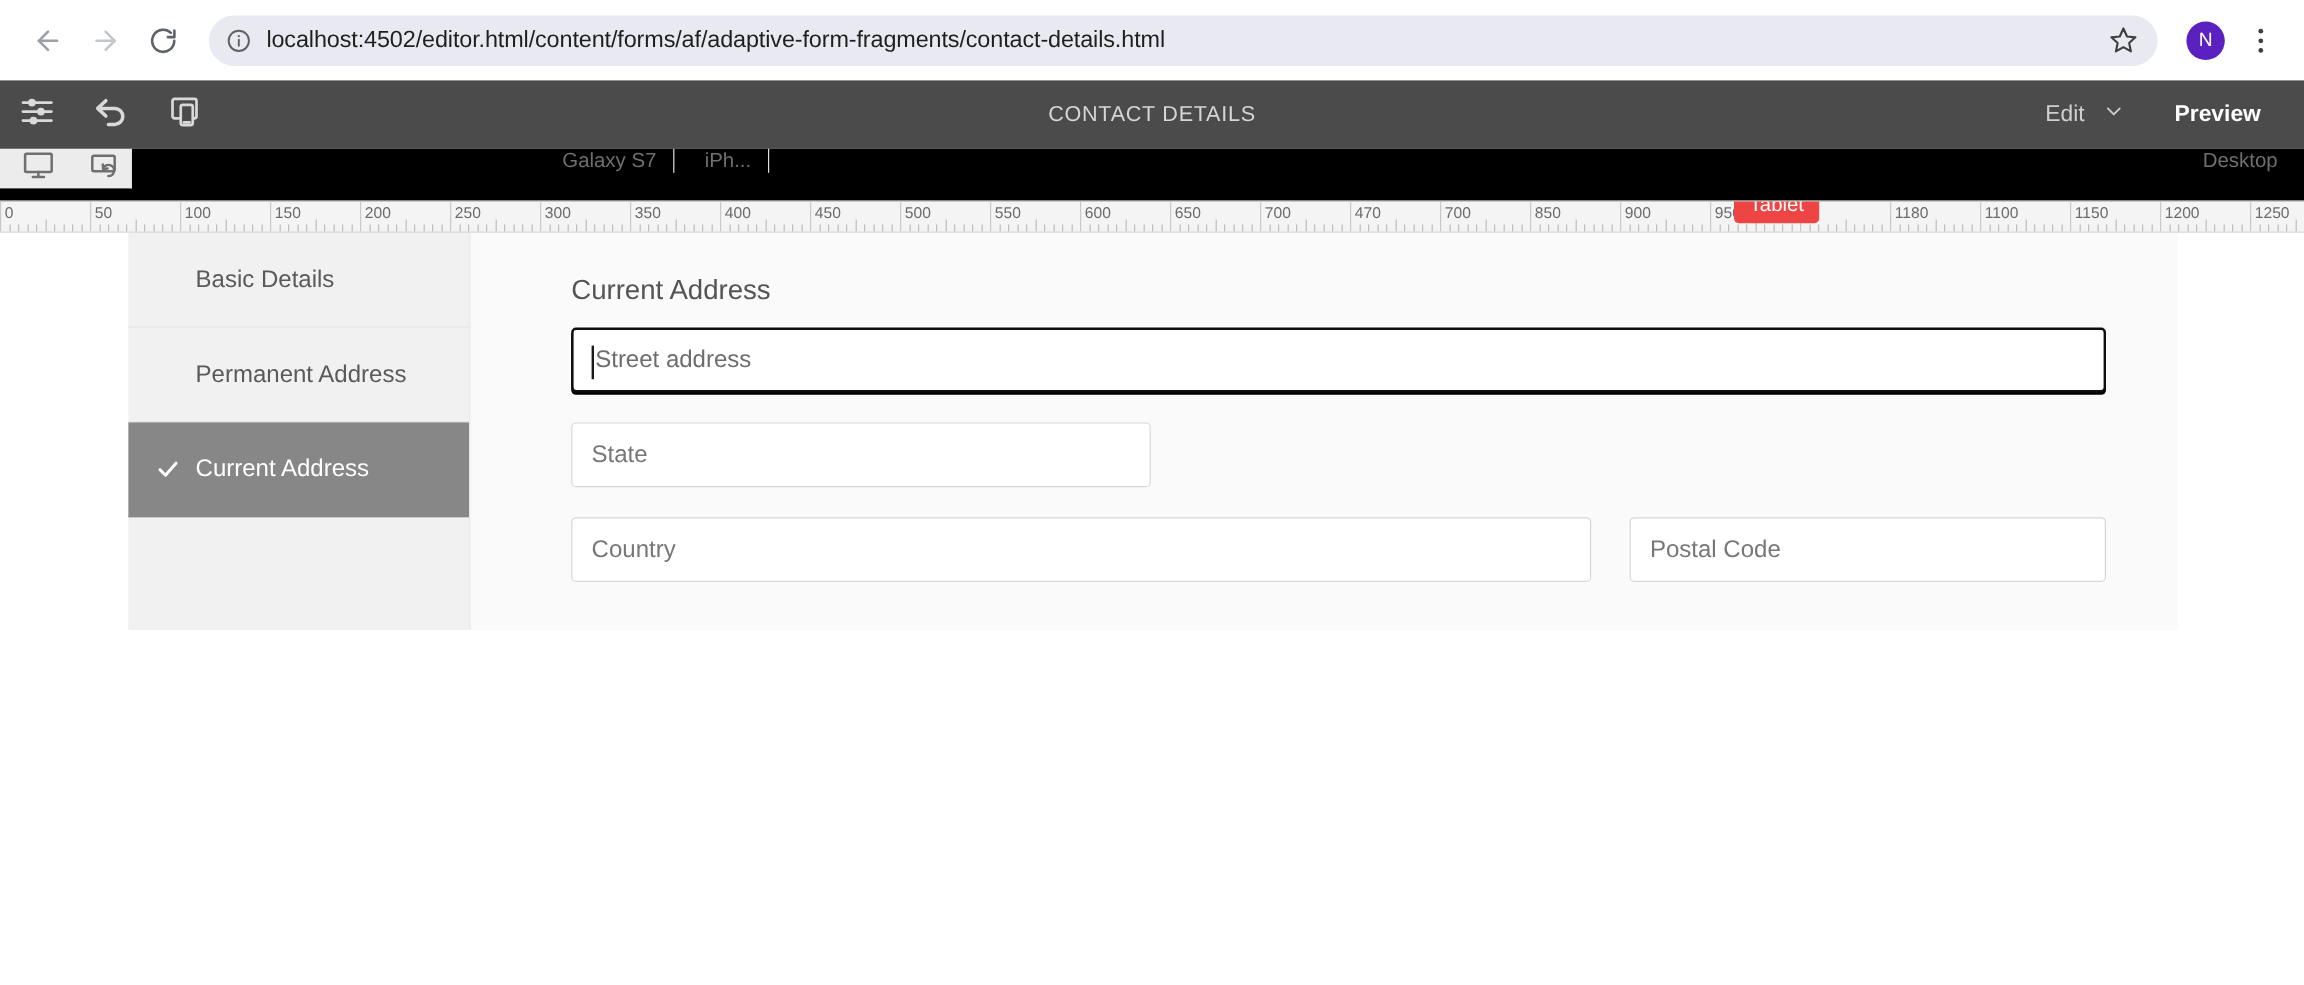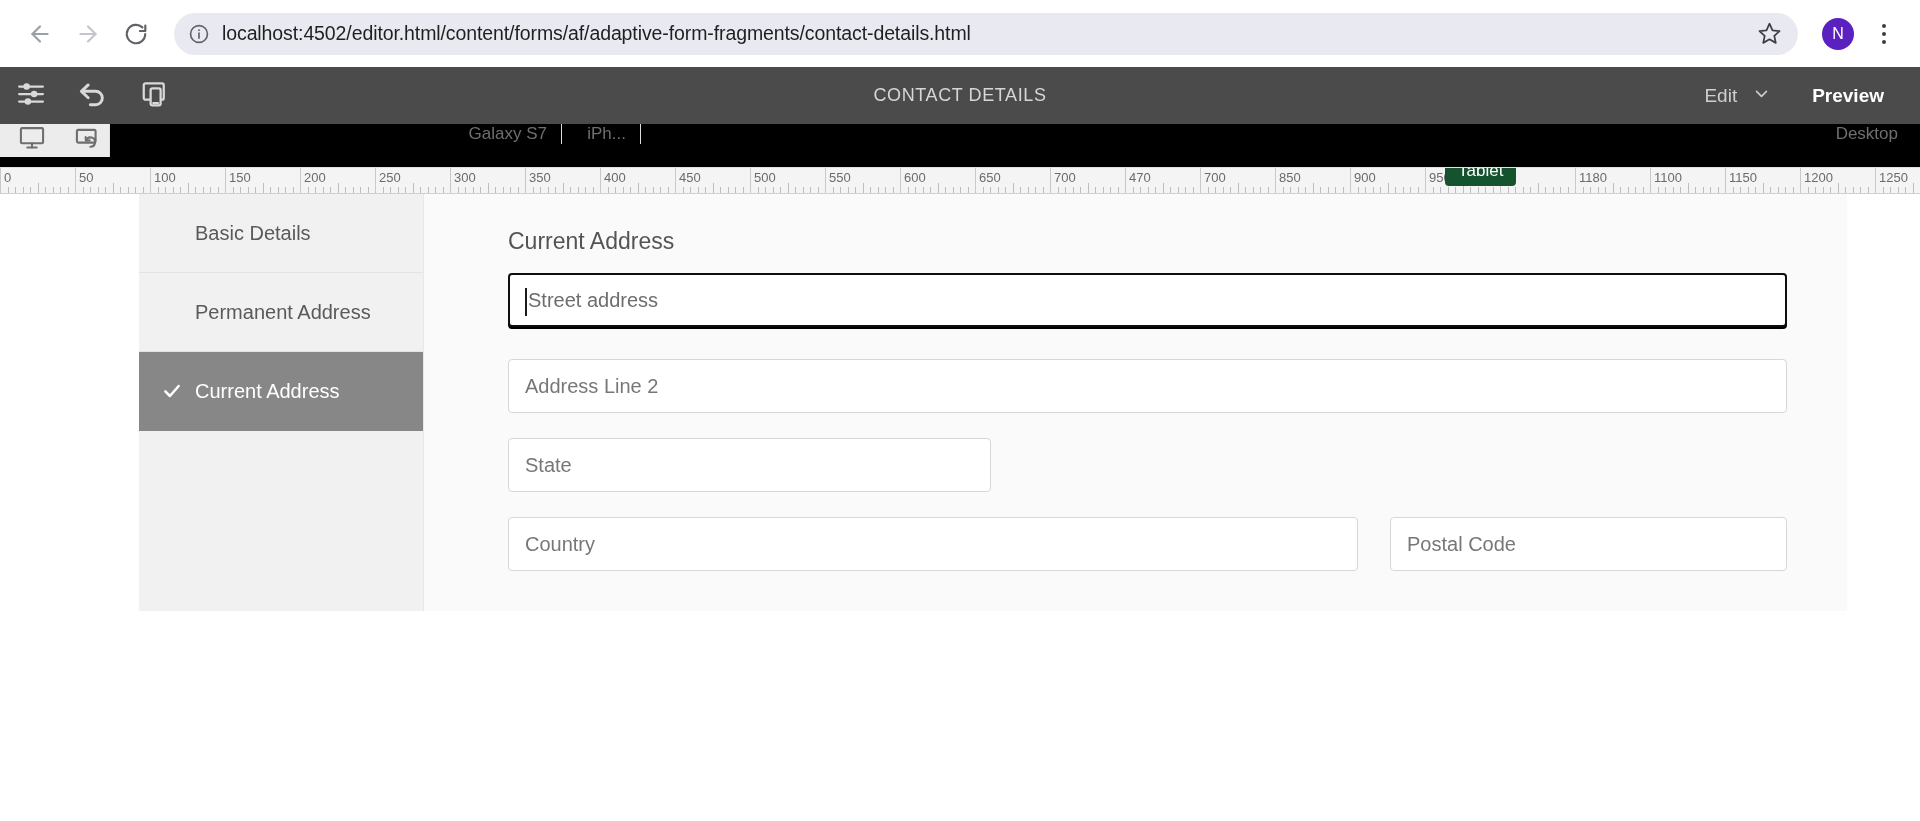--- a/index.html
+++ b/index.html
@@ -177,37 +177,36 @@
   .ruler-minor {
     position: absolute;
     bottom: 0;
     width: 1px;
     height: 6px;
     background: #bdbdbd;
   }
   .ruler-minor.mid { height: 10px; }
   .tooltip {
     position: absolute;
-    background: #14532d;
+    background: #ef4444;
     color: #ffffff;
     font-size: 17px;
     padding: 5px 13px;
     border-radius: 4px;
     top: -12px;
     z-index: 5;
     white-space: nowrap;
   }
 
   
   .canvas {
     position: relative;
     height: 609px;
     background: #ffffff;
     overflow: hidden;
-    margin-left: 32px;
   }
   .form-wrap {
     position: absolute;
     left: 107px;
     top: 0;
     width: 1708px;
     display: flex;
     background: #fafafa;
   }
   .form-nav {
@@ -726,23 +725,20 @@
     </div>
 
     <div class="form-body">
       <div class="section-title">Current Address</div>
 
       <div class="field focused">
         <span class="caret"></span>
         <span class="field-text">Street address</span>
       </div>
 
-      <div class="field spacer-field" style="margin-top:32px">
-        <span class="field-text">Address Line 2</span>
-      </div>
 
       <div class="row">
         <div class="col wide">
           <div class="field">
             <span class="field-text">State</span>
           </div>
         </div>
       </div>
 
       <div class="row">

